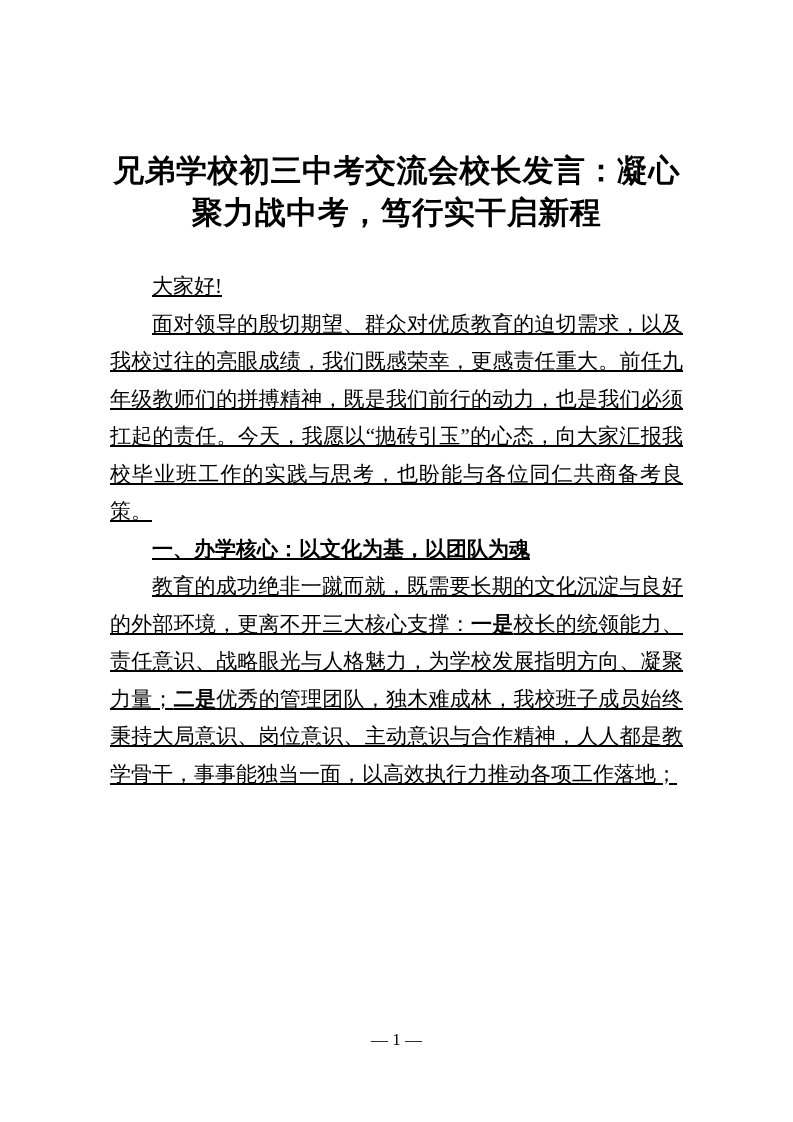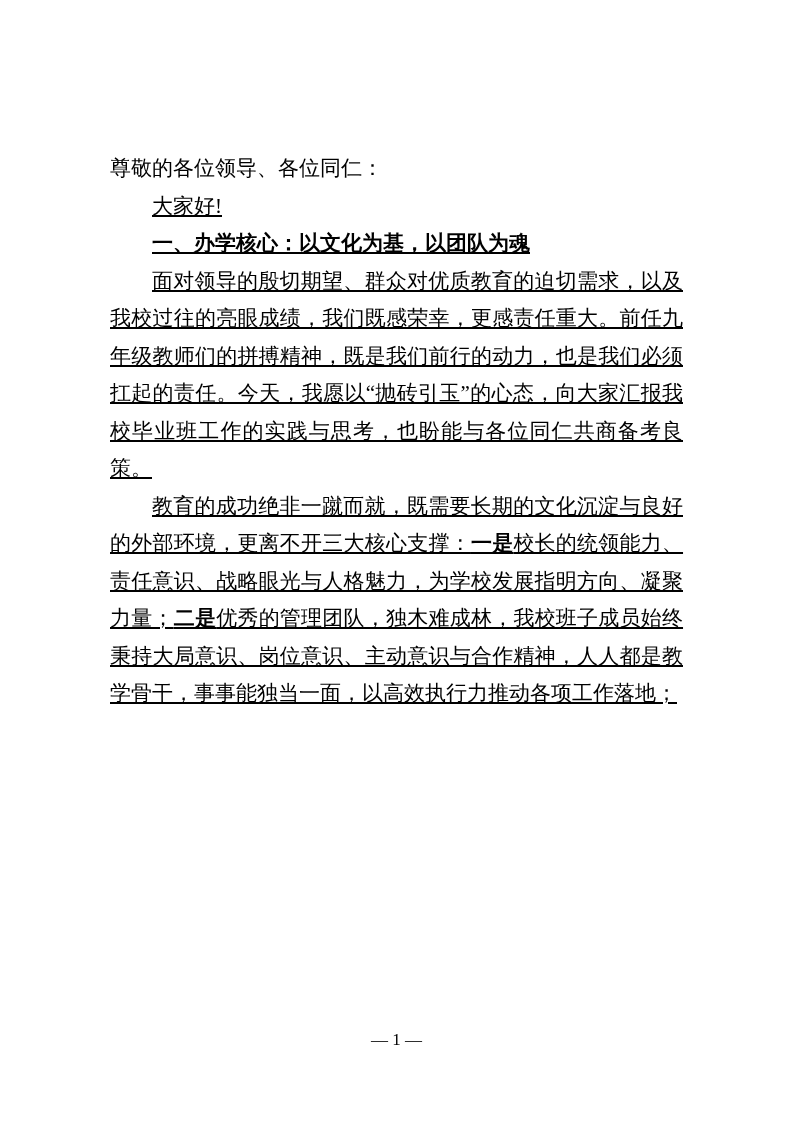--- a/index.html
+++ b/index.html
@@ -51,26 +51,26 @@
     text-align: center;
     font-size: 17px;
     color: #000000;
     font-family: "Liberation Serif", "DejaVu Serif", serif;
   }
 </style>
 </head>
 <body>
 
 <div class="page">
+  <h1 class="doc-title">兄弟学校初三中考交流会校长发言：凝心聚力战中考，笃行实干启新程</h1>
 
   <div class="doc-body">
 
-  <p class="para"><span>尊敬的各位领导、各位同仁：</span></p>
       <p class="para indent"><span>大家好!</span></p>
+      <p class="para indent"><span>面对领导的殷切期望、群众对优质教育的迫切需求，以及我校过往的亮眼成绩，我们既感荣幸，更感责任重大。前任九年级教师们的拼搏精神，既是我们前行的动力，也是我们必须扛起的责任。今天，我愿以“抛砖引玉”的心态，向大家汇报我校毕业班工作的实践与思考，也盼能与各位同仁共商备考良策。</span></p>
       <p class="para indent bold"><span>一、办学核心：以文化为基，以团队为魂</span></p>
-      <p class="para indent"><span>面对领导的殷切期望、群众对优质教育的迫切需求，以及我校过往的亮眼成绩，我们既感荣幸，更感责任重大。前任九年级教师们的拼搏精神，既是我们前行的动力，也是我们必须扛起的责任。今天，我愿以“抛砖引玉”的心态，向大家汇报我校毕业班工作的实践与思考，也盼能与各位同仁共商备考良策。</span></p>
       <p class="para indent"><span>教育的成功绝非一蹴而就，既需要长期的文化沉淀与良好的外部环境，更离不开三大核心支撑：</span><span class="bold">一是</span><span>校长的统领能力、责任意识、战略眼光与人格魅力，为学校发展指明方向、凝聚力量；</span><span class="bold">二是</span><span>优秀的管理团队，独木难成林，我校班子成员始终秉持大局意识、岗位意识、主动意识与合作精神，人人都是教学骨干，事事能独当一面，以高效执行力推动各项工作落地；</span></p>
     </div>
 
   <div class="doc-footer">
     <span>— 1 —</span>
   </div>
 </div>
 
 </body></html>

